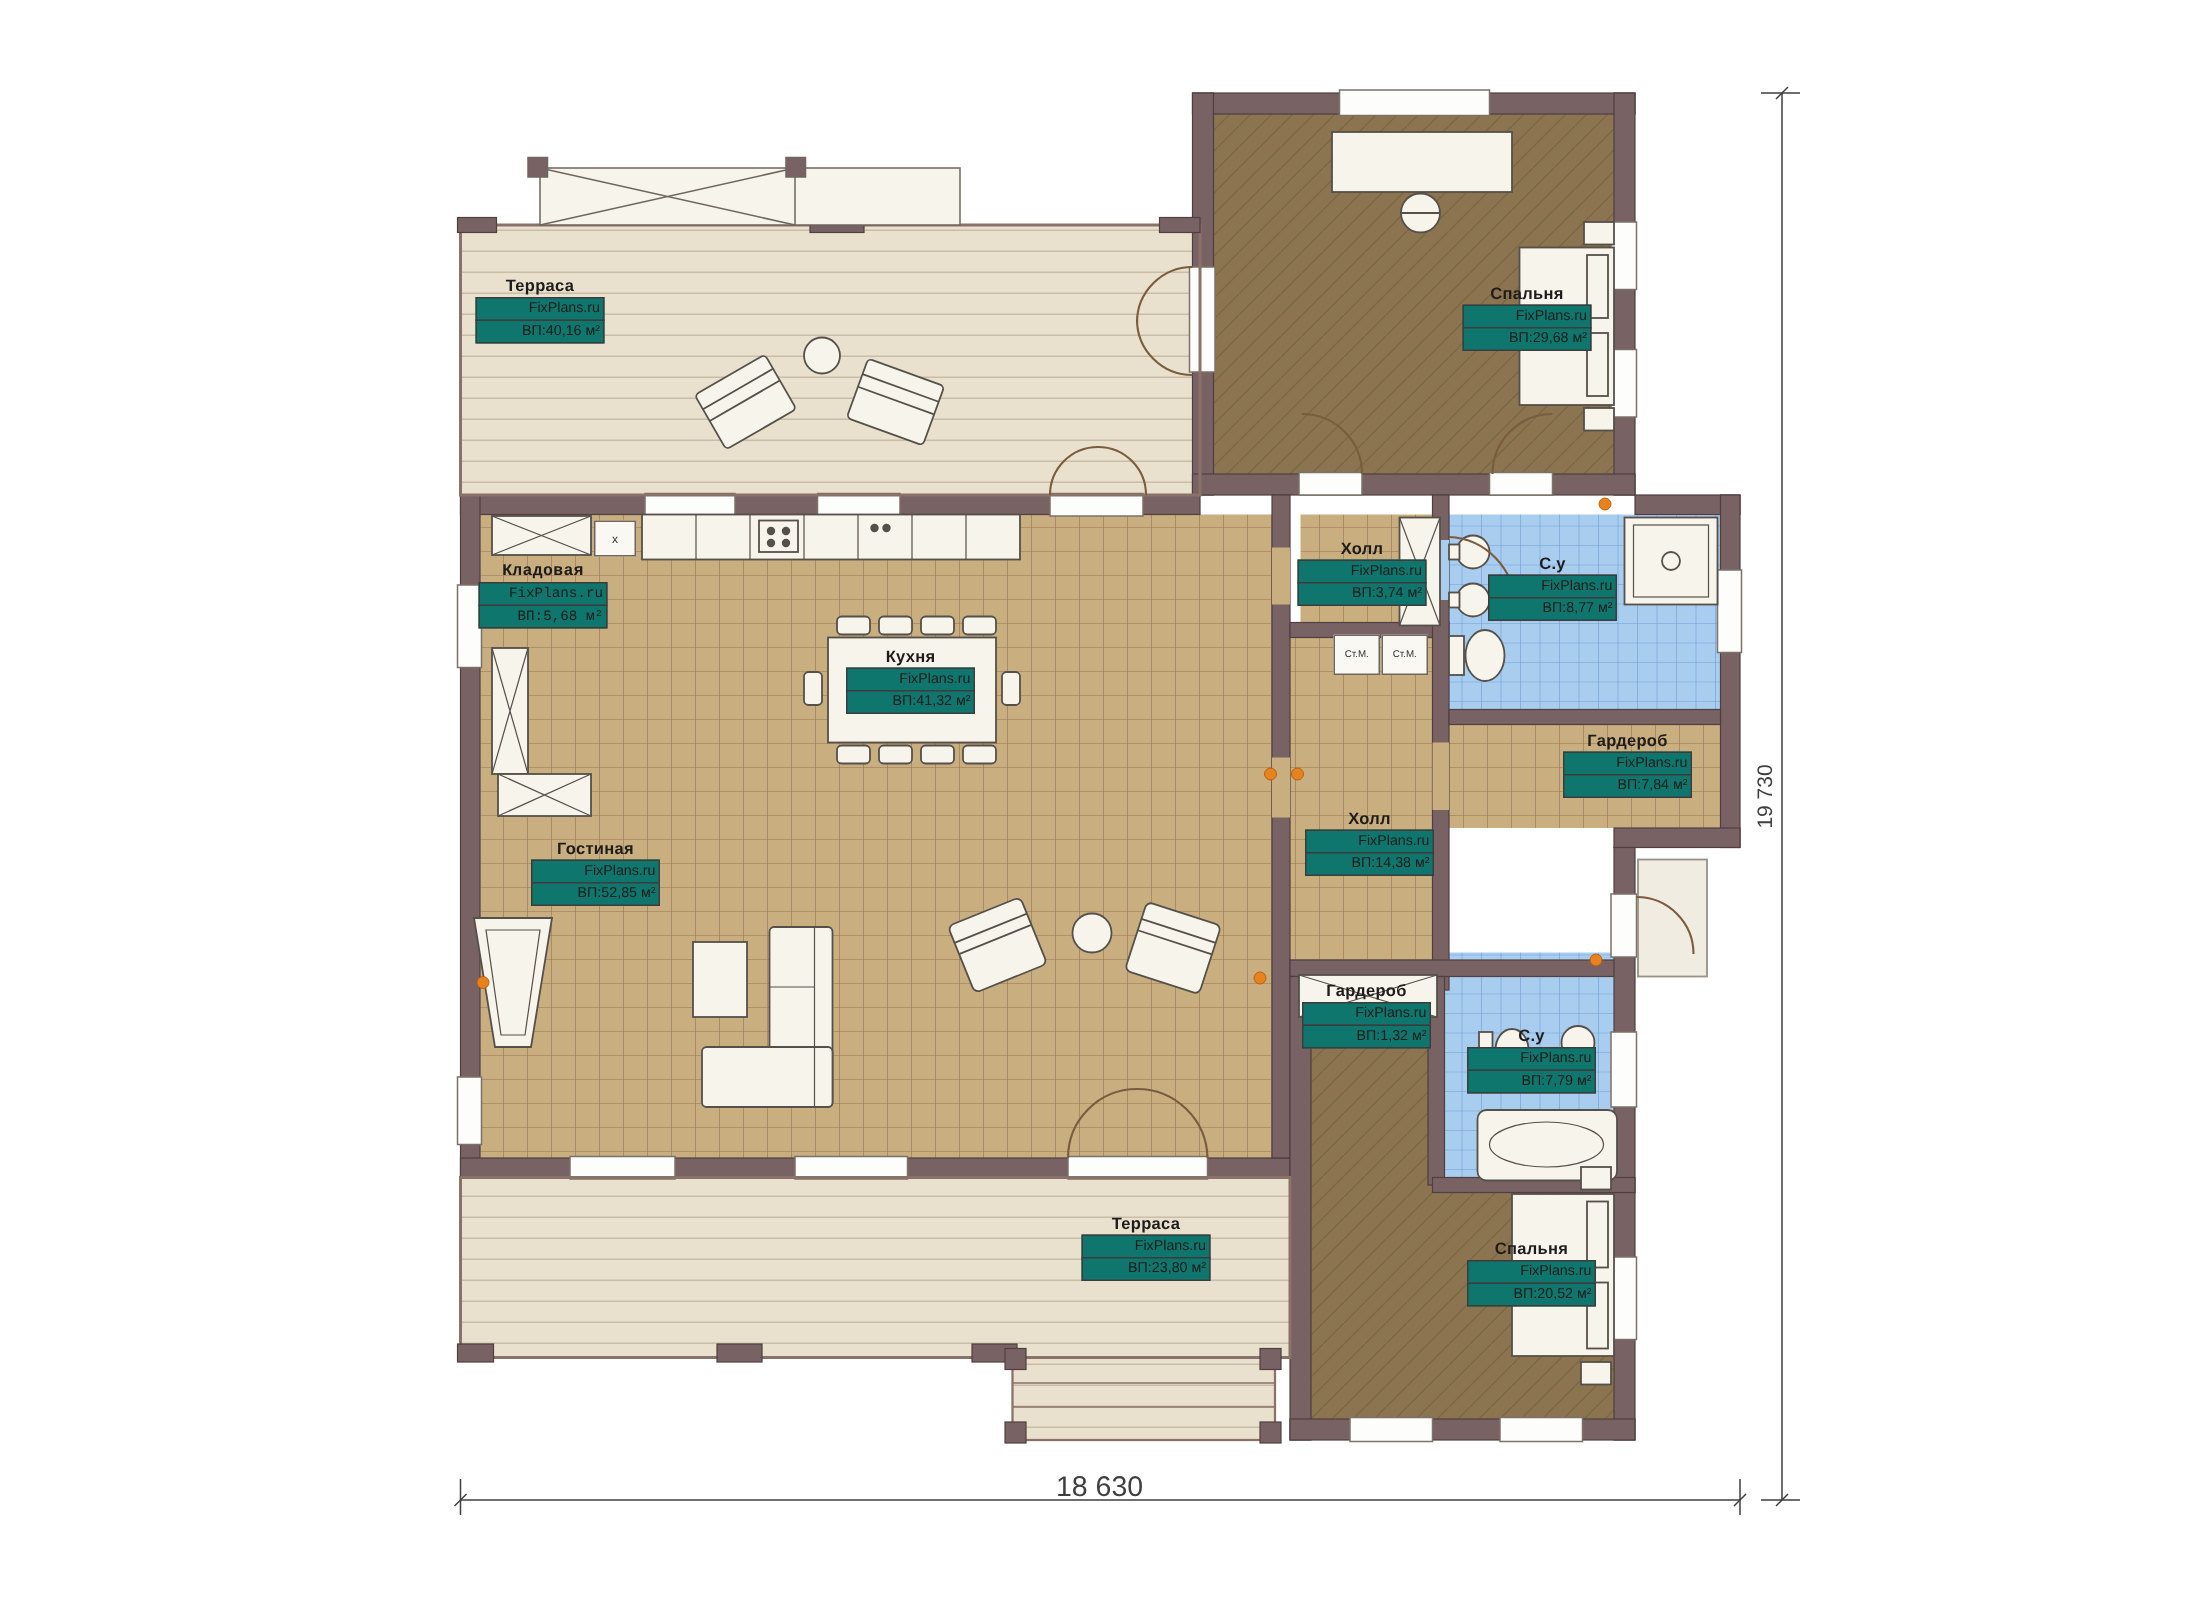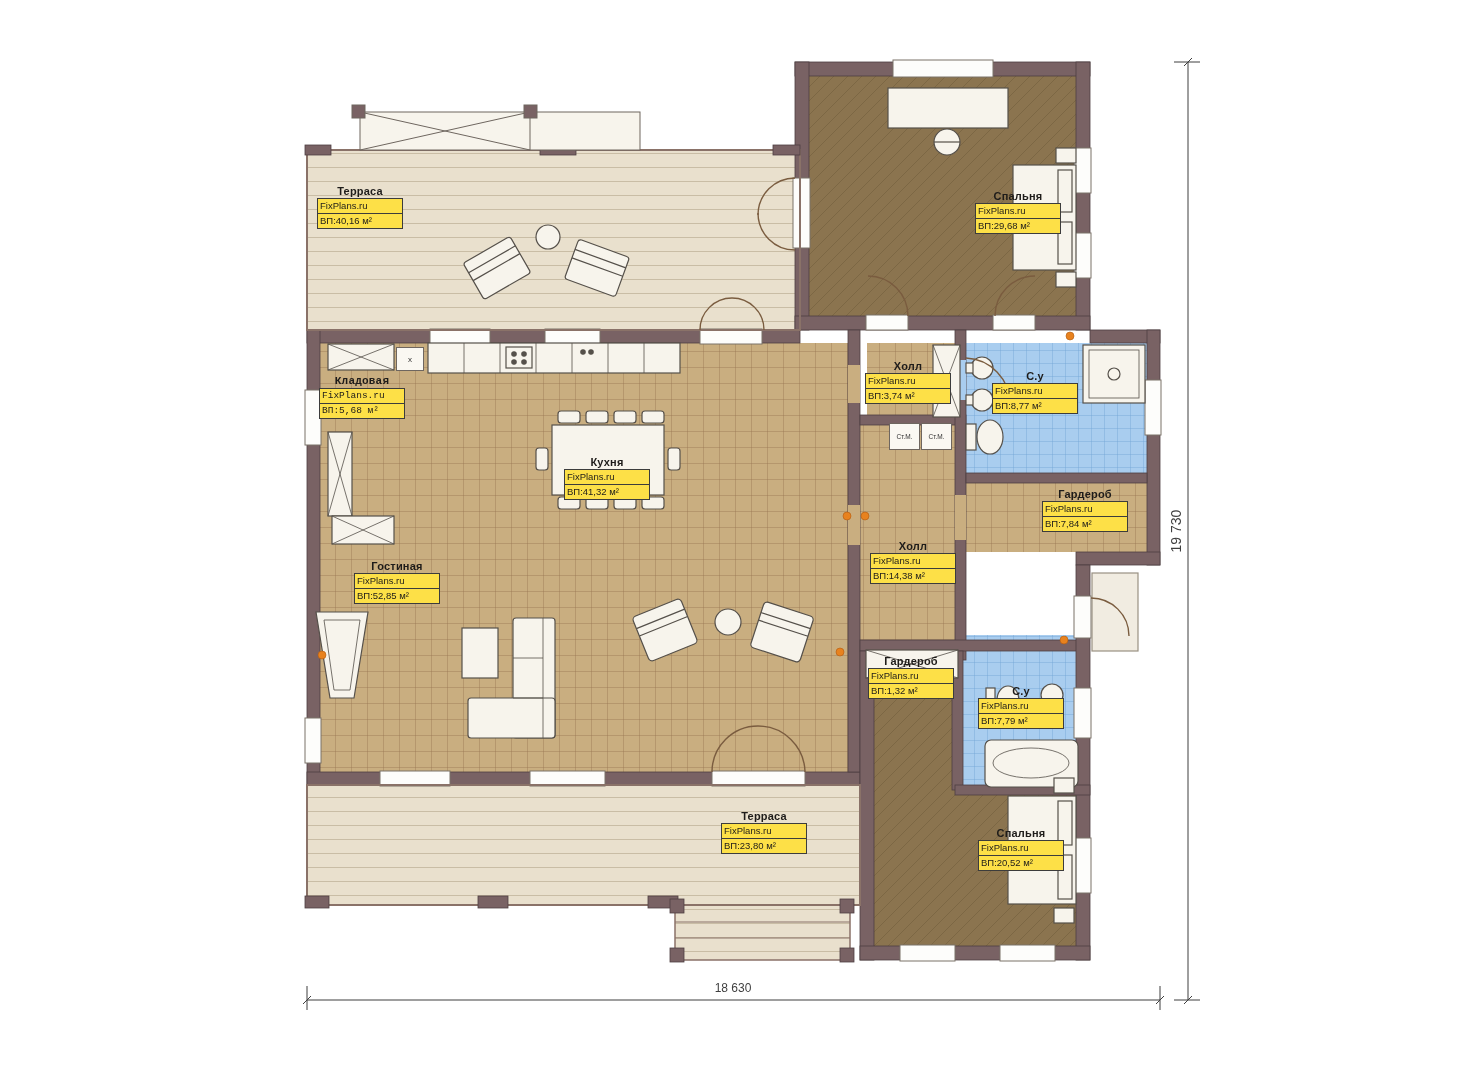--- a/index.html
+++ b/index.html
@@ -3,31 +3,31 @@
 <meta charset="utf-8">
 <style>
   html,body{margin:0;padding:0;background:#fff;}
   body{width:1474px;height:1080px;overflow:hidden;font-family:"Liberation Sans",sans-serif;}
   .plan{position:relative;width:1474px;height:937px;background:#ffffff;}
   .plan svg{position:absolute;left:0;top:0;}
 
   .room-label{position:absolute;display:flex;flex-direction:column;align-items:center;
     transform:translateX(-50%);color:#1e1c1a;z-index:5;}
   .room-label .name{font-weight:bold;font-size:11px;letter-spacing:.2px;margin-bottom:1px;white-space:nowrap;}
-  .room-label .box{background:#fde047;border:1px solid #3c3c3c;font-size:9.5px;line-height:1.45;
-    padding:0 2px;text-align:left;min-width:80px;white-space:nowrap;}
+  .room-label .box{background:#0f766e;border:1px solid #3c3c3c;font-size:9.5px;line-height:1.45;
+    padding:0 2px;text-align:right;min-width:80px;white-space:nowrap;}
   .room-label .box + .box{margin-top:-1px;}
 
   .washer{position:absolute;width:29px;height:25px;background:#faf8f2;border:1px solid #6e665f;
     display:flex;align-items:center;justify-content:center;font-size:6.5px;color:#333;z-index:4;}
   .mini-box{position:absolute;width:26px;height:22px;background:#faf8f2;border:1px solid #6e665f;
     display:flex;align-items:center;justify-content:center;font-size:8px;color:#333;z-index:4;}
 
   .dim-h{position:absolute;left:733px;top:981px;transform:translateX(-50%);
-    font-size:12px;color:#3f3f3f;z-index:5;}
+    font-size:19px;color:#3f3f3f;z-index:5;}
   .dim-v{position:absolute;left:1176px;top:531px;transform:translate(-50%,-50%) rotate(-90deg);
     font-size:14px;color:#3f3f3f;z-index:5;}
 </style>
 </head>
 <body>
 
 <div class="plan">
 
 <svg width="1474" height="1080" viewBox="0 0 1474 1080">
   <defs>
@@ -301,21 +301,21 @@
     <div class="box">FixPlans.ru</div>
     <div class="box">ВП:29,68 м²</div>
   </div>
 
   <div class="room-label" style="left:362px;top:375px;font-family:Liberation Mono, monospace;">
     <div class="name">Кладовая</div>
     <div class="box">FixPlans.ru</div>
     <div class="box">ВП:5,68 м²</div>
   </div>
 
-  <div class="room-label" style="left:607px;top:432px;margin-top:24px;">
+  <div class="room-label" style="left:607px;top:432px;">
     <div class="name">Кухня</div>
     <div class="box">FixPlans.ru</div>
     <div class="box">ВП:41,32 м²</div>
   </div>
 
   <div class="room-label" style="left:381px;top:560px;margin-left:16px;">
     <div class="name">Гостиная</div>
     <div class="box">FixPlans.ru</div>
     <div class="box">ВП:52,85 м²</div>
   </div>

